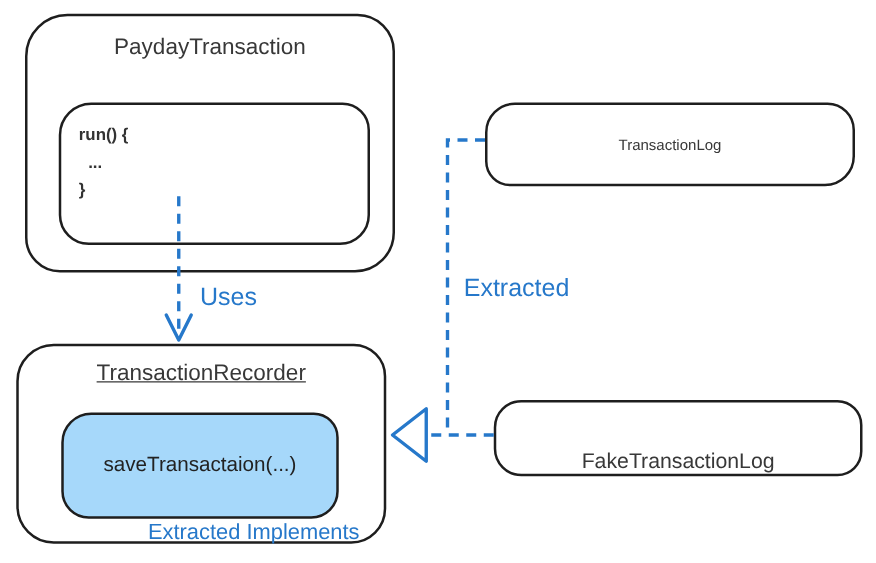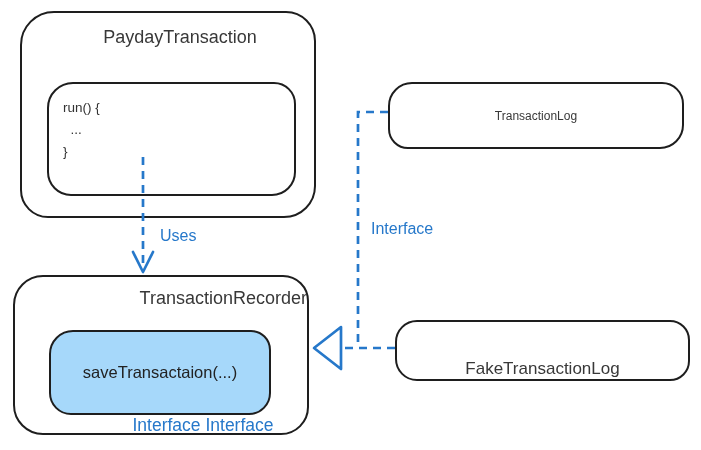--- a/index.html
+++ b/index.html
@@ -17,45 +17,45 @@
     overflow:hidden;
   }
   .box{
     position:absolute;
     border:2.6px solid var(--outline);
     background:transparent;
     box-sizing:border-box;
     color:var(--text-dark);
   }
   .payday-box{left:20px;top:11px;width:296px;height:207px;border-radius:34px 30px 32px 28px;}
-  .payday-title{position:absolute;left:0;top:14px;width:100%;text-align:center;font-size:18px;margin-left:12px;}
+  .payday-title{position:absolute;left:0;top:14px;width:100%;text-align:center;font-size:18px;}
   .code-box{
     position:absolute;left:25px;top:69px;width:249px;height:114px;
     border:2.4px solid var(--outline);border-radius:26px 22px 24px 24px;
-    box-sizing:border-box;padding:13px 0 0 14px;
+    box-sizing:border-box;padding:13px 0 0 14px;font-weight:bold;
   }
   .code-line{font-size:13.5px;line-height:22px;white-space:pre;color:#333;}
   .recorder-box{left:13px;top:275px;width:296px;height:160px;border-radius:30px 26px 28px 30px;}
-  .recorder-title{position:absolute;left:0;top:11px;width:100%;text-align:right;font-size:18px;}
+  .recorder-title{position:absolute;left:0;top:11px;width:100%;text-align:center;font-size:18px;text-decoration:underline;}
   .method-box{
     position:absolute;left:34px;top:53px;width:222px;height:85px;
     border:2.8px solid var(--outline);border-radius:24px 20px 22px 22px;
     background:var(--method-fill);box-sizing:border-box;
     display:flex;align-items:center;justify-content:center;
     font-size:16.5px;color:#222;
   }
   .caption{
     position:absolute;left:96px;top:138px;width:184px;text-align:center;
     color:var(--accent-blue);font-size:17.5px;
   }
   .tlog-box{left:388px;top:82px;width:296px;height:67px;border-radius:24px 22px 24px 20px;
     display:flex;align-items:center;justify-content:center;font-size:12px;}
   .flog-box{left:395px;top:320px;width:295px;height:61px;border-radius:22px 20px 20px 22px;
     display:flex;align-items:flex-end;justify-content:center;font-size:17px;}
-  .edge-label{position:absolute;color:var(--accent-blue);font-size:16px;}
+  .edge-label{position:absolute;color:var(--accent-blue);font-size:20px;}
   .uses-label{left:160px;top:227px;}
   .implements-label{left:371px;top:220px;}
   .connectors{position:absolute;left:0;top:0;pointer-events:none;}
   .dashed{fill:none;stroke:var(--accent-blue);stroke-width:2.7;stroke-dasharray:8 6;stroke-linecap:butt;}
   .solid-stroke{fill:none;stroke:var(--accent-blue);stroke-width:2.7;stroke-linejoin:round;stroke-linecap:round;}
   .triangle{fill:#ffffff;stroke:var(--accent-blue);stroke-width:2.7;stroke-linejoin:round;}
 </style>
 </head>
 <body>
 
@@ -68,33 +68,33 @@
       <div class="code-line">  ...</div>
       <div class="code-line">}</div>
     </div>
   </div>
 
   <div class="box recorder-box">
     <div class="recorder-title">TransactionRecorder</div>
     <div class="method-box">
       <span>saveTransactaion(...)</span>
     </div>
-    <div class="caption">Interface Interface</div>
+    <div class="caption">Extracted Implements</div>
   </div>
 
   <div class="box tlog-box">
     <span>TransactionLog</span>
   </div>
 
   <div class="box flog-box">
     <span>FakeTransactionLog</span>
   </div>
 
   <div class="edge-label uses-label">Uses</div>
-  <div class="edge-label implements-label">Interface</div>
+  <div class="edge-label implements-label">Extracted</div>
 
   <svg class="connectors" width="701" height="450" viewBox="0 0 701 450">
     <path class="dashed" d="M143 157 L143 263"></path>
     <polyline class="solid-stroke" points="133,252 143,272 153,252"></polyline>
     <path class="dashed" d="M388 112 L358 112 L358 347"></path>
     <path class="dashed" d="M395 348 L343 348"></path>
     <polygon class="triangle" points="341,327 314,348 341,369"></polygon>
   </svg>
 
 </div>

